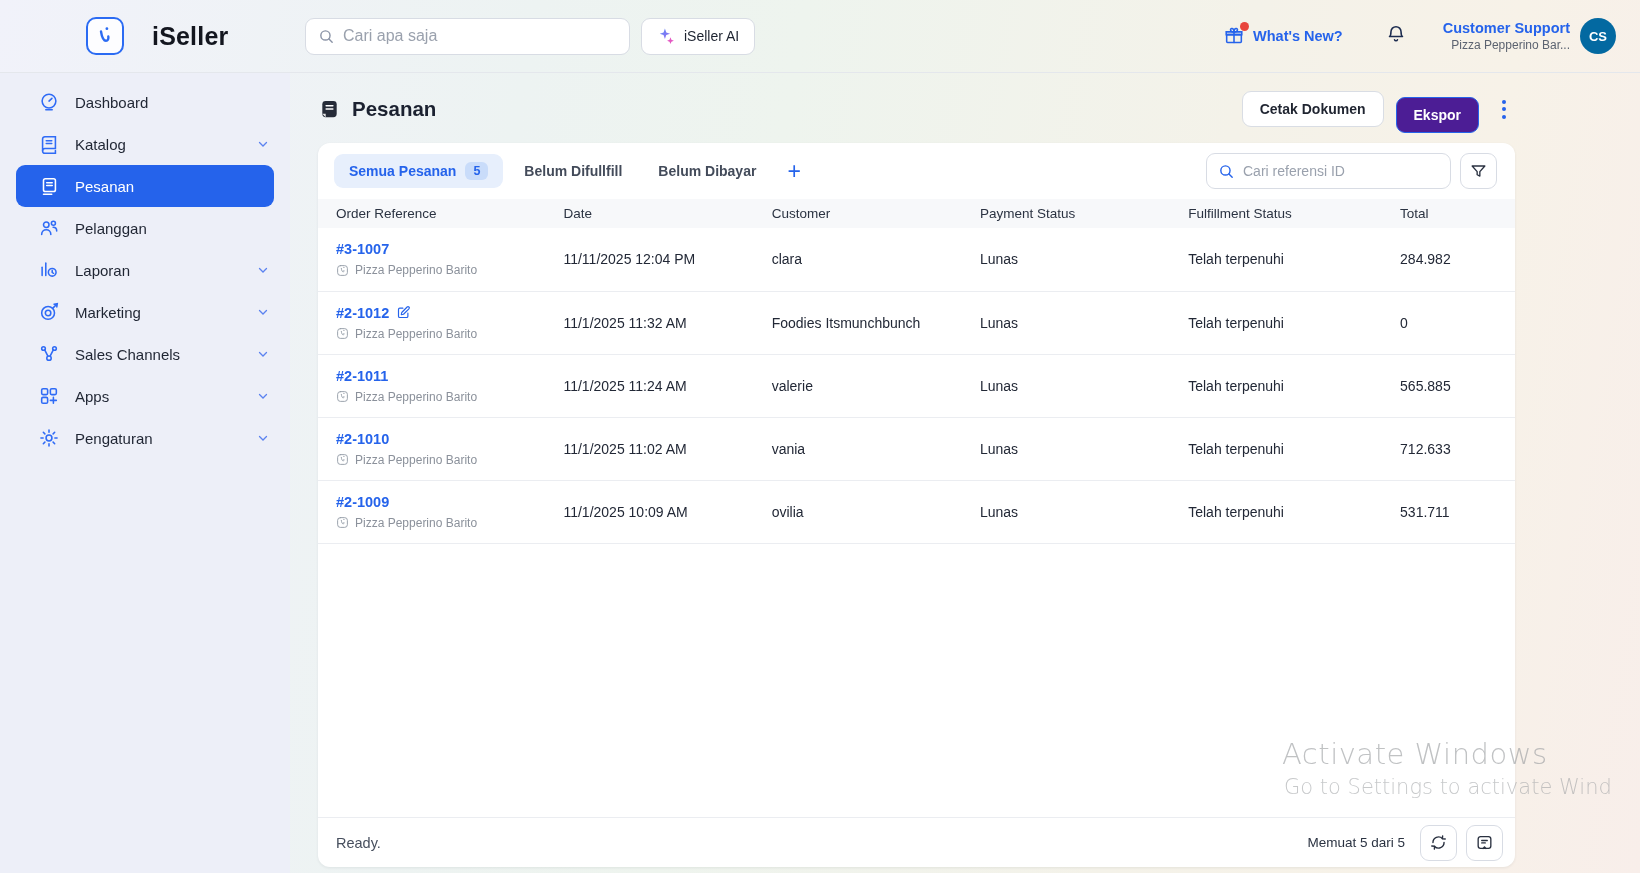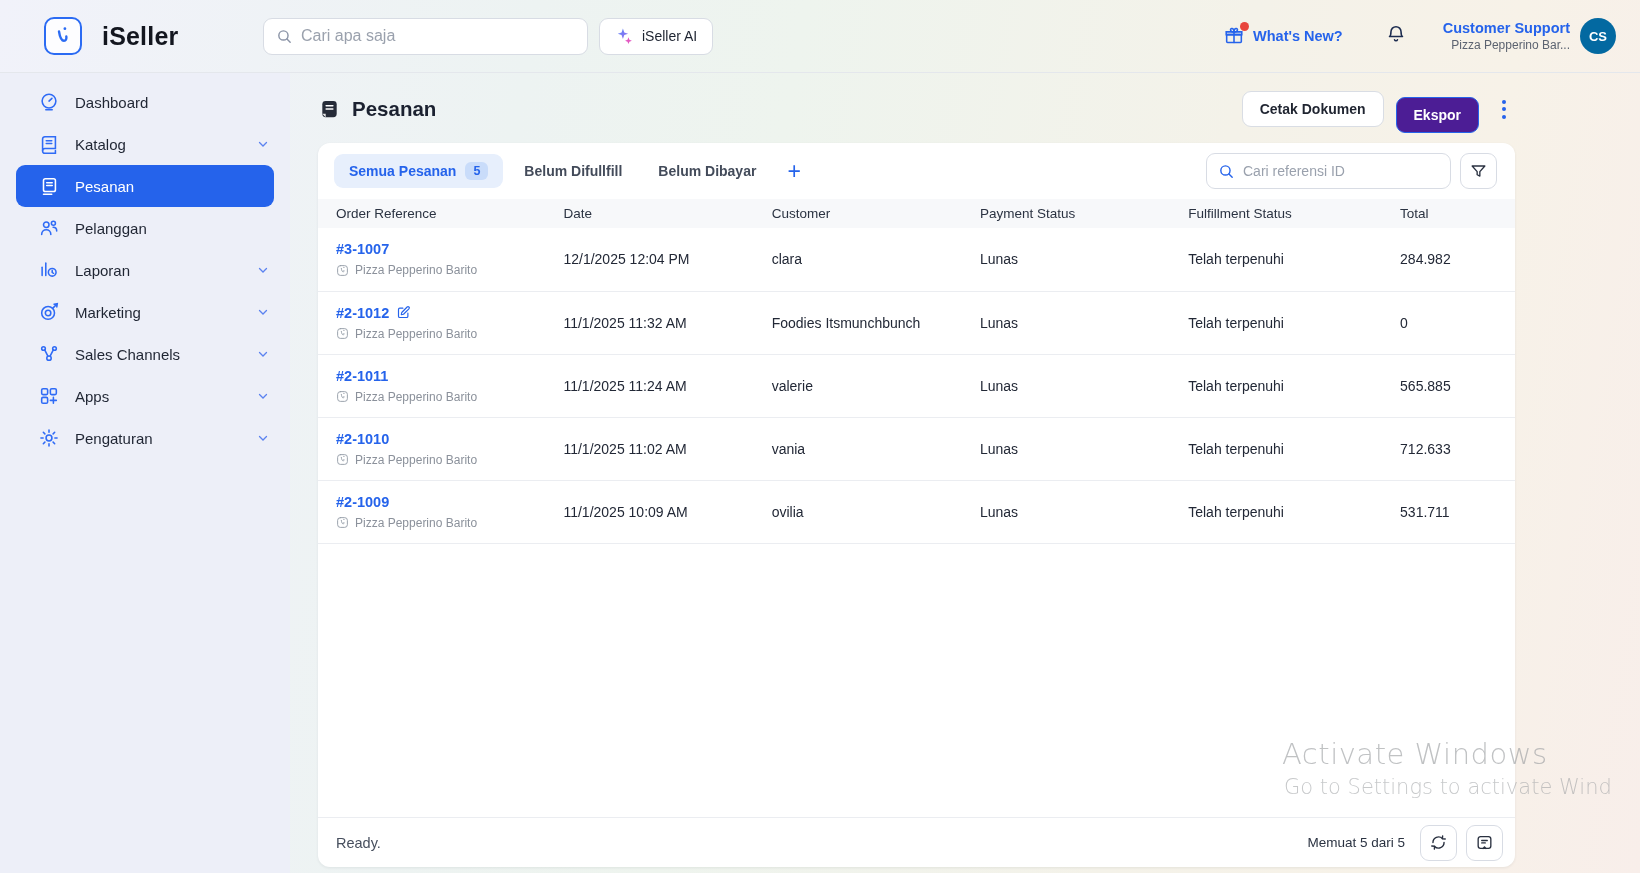--- a/index.html
+++ b/index.html
@@ -7,21 +7,21 @@
   body {
     font-family:"Liberation Sans", sans-serif;
     color:#222836;
     background:
       linear-gradient(100deg, #f1f2fa 0%, #edf3f2 30%, #eef4ee 45%, #f4f2e9 70%, #f7f2e8 85%, #f8eeea 100%);
     position:relative;
   }
   
   .hdr { position:absolute; top:0; left:0; right:0; height:73px; border-bottom:1px solid #e4e7ec;
          display:flex; align-items:center; }
-  .brand { display:flex; align-items:center; gap:20px; margin-left:44px; width:204px; flex:none; }
+  .brand { display:flex; align-items:center; gap:28px; margin-left:86px; width:204px; flex:none; }
   .logo-box { width:38px; height:38px; border:2.5px solid #2b6bf3; border-radius:10px;
               display:flex; align-items:center; justify-content:center; background:#fdfdff; }
   .brand-name { font-size:25px; font-weight:700; color:#13161f; letter-spacing:.2px; }
   .hdr-search { margin-left:15px; width:325px; height:37px; background:#fff; border:1px solid #d8dce4;
                 border-radius:9px; display:flex; align-items:center; padding:0 12px; gap:8px; }
   .hdr-search input { border:none; outline:none; flex:1; font-size:16px; color:#3c4250; background:transparent;
                       font-family:"Liberation Sans",sans-serif; }
   .hdr-search input::placeholder { color:#9aa1ad; }
   .ai-btn { margin-left:11px; height:37px; background:#fff; border:1px solid #d8dce4; border-radius:9px;
             display:flex; align-items:center; gap:8px; padding:0 15px; font-size:14px; font-weight:500;
@@ -370,21 +370,21 @@
                   <span class="store-ic">
                     <svg width="13" height="13" viewBox="0 0 24 24" fill="none" stroke="currentColor" stroke-width="1.8" stroke-linecap="round">
                       <rect x="3" y="3" width="18" height="18" rx="5"></rect>
                       <path d="M9.8 8c.5 4 1.9 6.6 3.4 6.6 1.2 0 1.8-1.2 1.4-2.7"></path>
                       <circle cx="14.6" cy="6.4" r="1.1" fill="currentColor" stroke="none"></circle>
                     </svg>
                   </span>
                   <span>Pizza Pepperino Barito</span>
                 </div>
               </td>
-              <td>12/1/2025 12:04 PM</td>
+              <td>11/11/2025 12:04 PM</td>
               <td>clara</td>
               <td>Lunas</td>
               <td>Telah terpenuhi</td>
               <td>284.982</td>
             </tr>
 
             <tr>
               <td>
                 <div class="ref-line">
                   <a class="ref-link">#2-1012</a>

